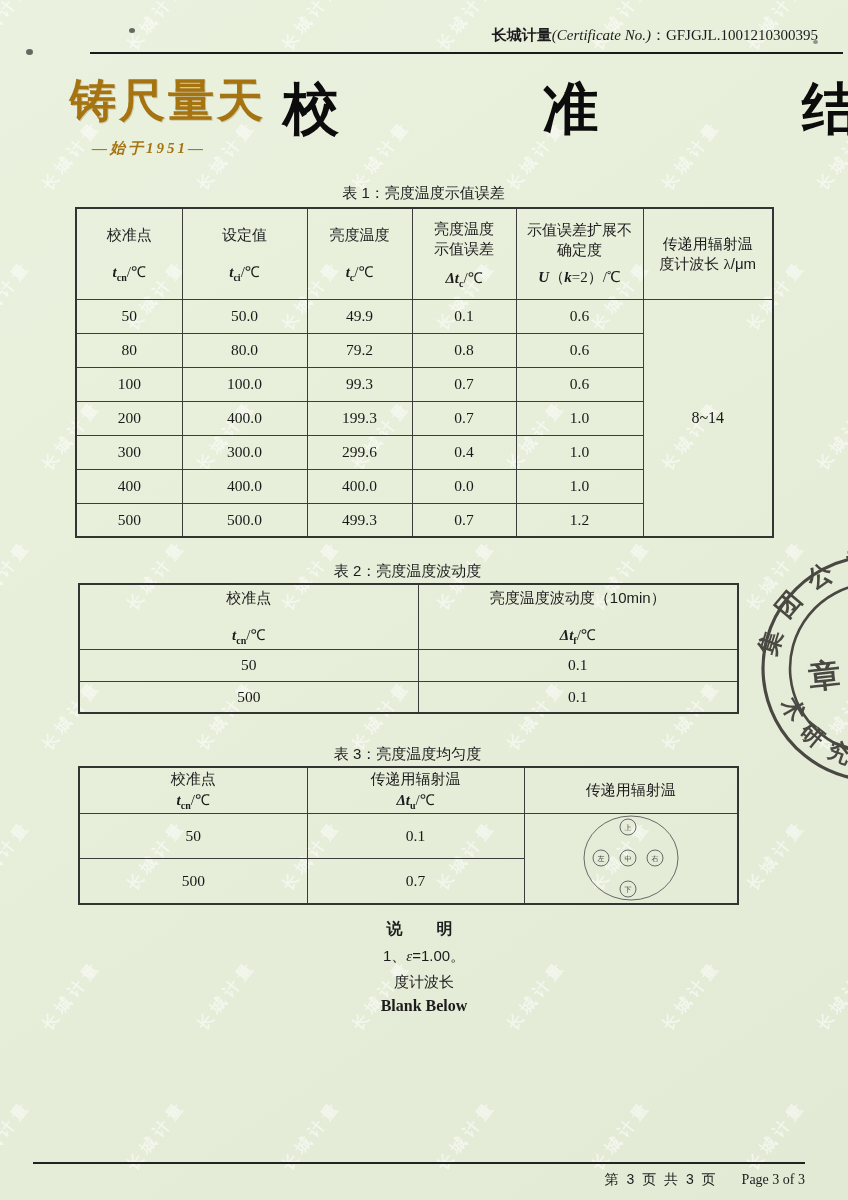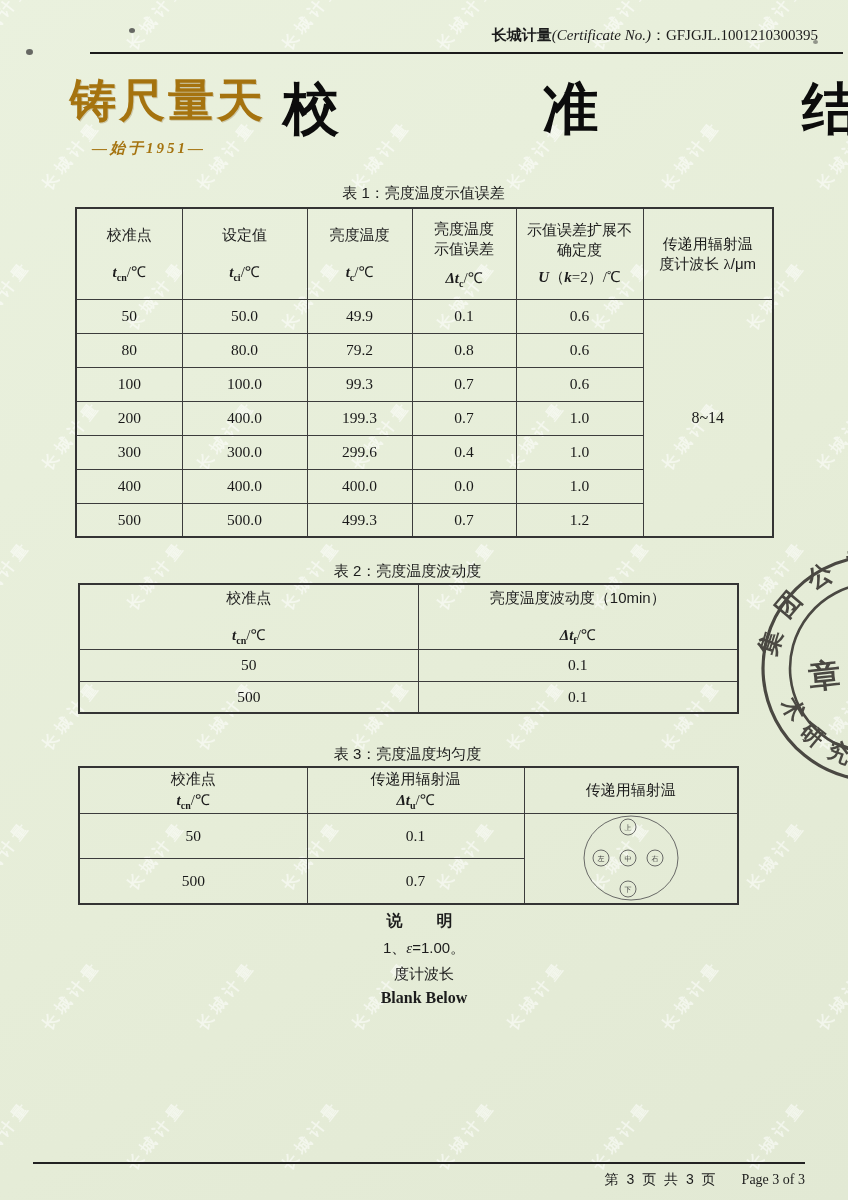--- a/index.html
+++ b/index.html
@@ -70,21 +70,21 @@
   .hv .nm { line-height:20px; }
   .hv .gap { height:16px; }
   .hv .gap-s { height:8px; }
   .sym { font-size:15px; font-family:"Liberation Serif", serif; }
   .sym i, .sym .ital { font-style:italic; font-weight:bold; }
   .sym sub { font-size:10px; font-weight:bold; }
   .wl-cell { font-size:16px; }
 
   
   .notes { position:absolute; left:0; right:0; top:911px; text-align:center; }
-  .notes .n-title { font-size:16px; font-weight:600; letter-spacing:9px; font-family:"Liberation Sans", sans-serif; }
+  .notes .n-title { font-size:16px; font-weight:600; letter-spacing:9px; font-family:"Liberation Sans", sans-serif;margin-top:8px; }
   .notes .n-line { margin-top:7px; font-size:15px; font-family:"Liberation Sans", sans-serif; }
   .notes .n-line .ital { font-style:italic; font-family:"Liberation Serif", serif; }
   .notes .n-en { margin-top:5px; font-size:16px; font-weight:bold; font-family:"Liberation Serif", serif; }
 
   
   .foot-rule { position:absolute; left:33px; width:772px; top:1162px; height:2px; background:#222; }
   .foot-text { position:absolute; left:0; right:43px; top:1171px; text-align:right; font-size:14px;padding-left:28px; }
   .foot-text .cn { font-family:"Liberation Sans", sans-serif; margin-right:24px; letter-spacing:2px; }
 
   

